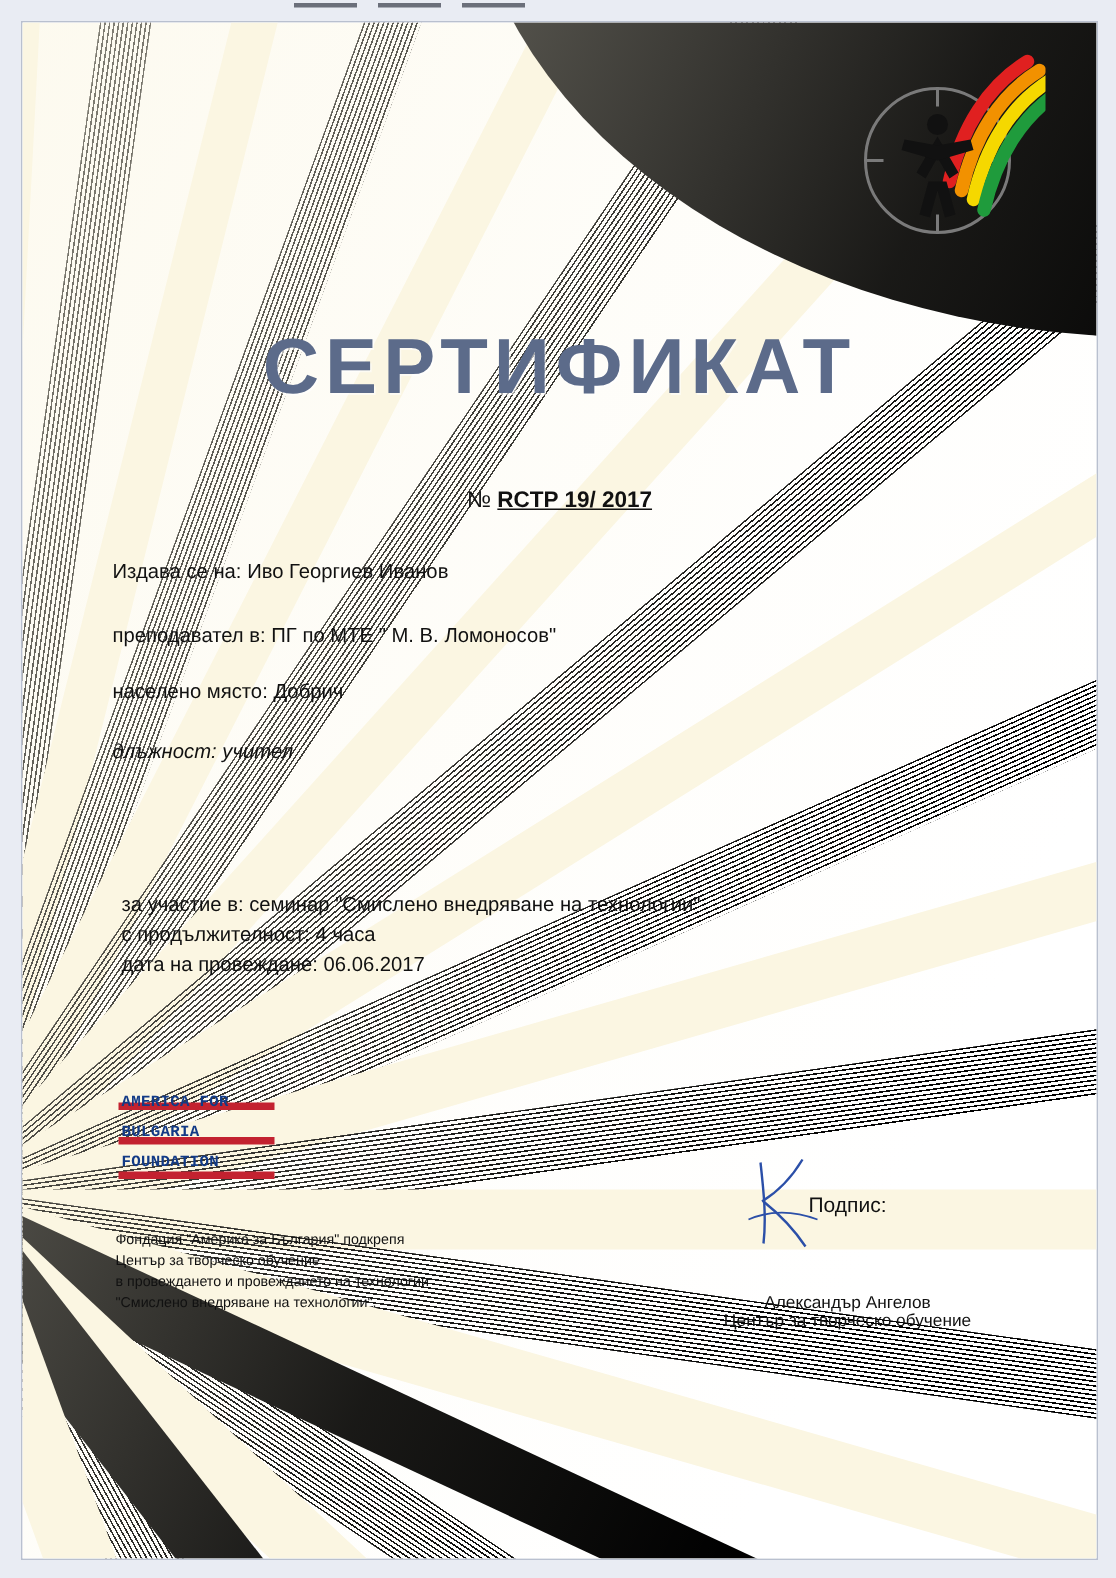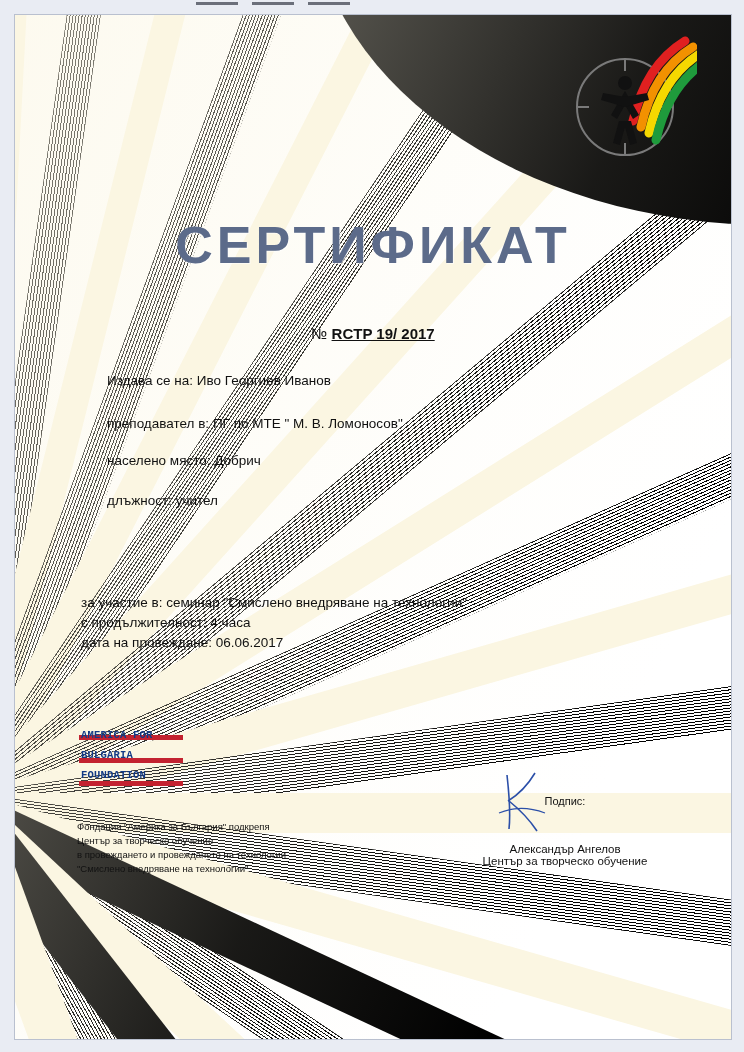--- a/index.html
+++ b/index.html
@@ -102,28 +102,27 @@
   }
   .cert-number .num {
     font-weight: bold;
     text-decoration: underline;
   }
   .field {
     position: absolute;
     left: 60px;
     font-size: 13.5px;
     color: #111;
-    margin-left: 32px;
   }
   .field .label { }
   .field .value { font-weight: normal; }
   .f1 { top: 358px; }
   .f2 { top: 401px; }
   .f3 { top: 438px; }
-  .f4 { top: 478px; }
+  .f4 { top: 478px; font-style: italic; }
   .block-course {
     position: absolute;
     left: 66px;
     top: 578px;
     font-size: 13.5px;
     color: #111;
     line-height: 20px;
   }
   
   .abf {
@@ -165,22 +164,22 @@
   .sign-block {
     position: absolute;
     left: 400px;
     top: 780px;
     width: 300px;
     font-size: 11.5px;
     color: #111;
     text-align: center;
   }
   .sign-label {
-    font-size: 11px;
-    margin-bottom: 0px;
+    font-size: 14px;
+    margin-bottom: 16px;
   }
   .sign-name { }
   .sign-role { }
   .sign-org { }
   .signature-svg {
     position: absolute;
     left: 480px;
     top: 752px;
     width: 70px;
     height: 70px;

